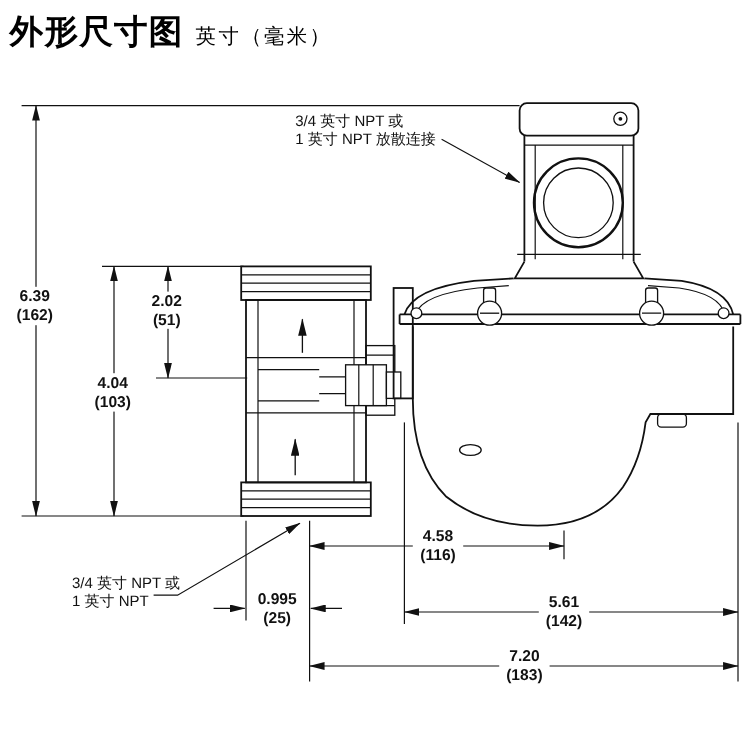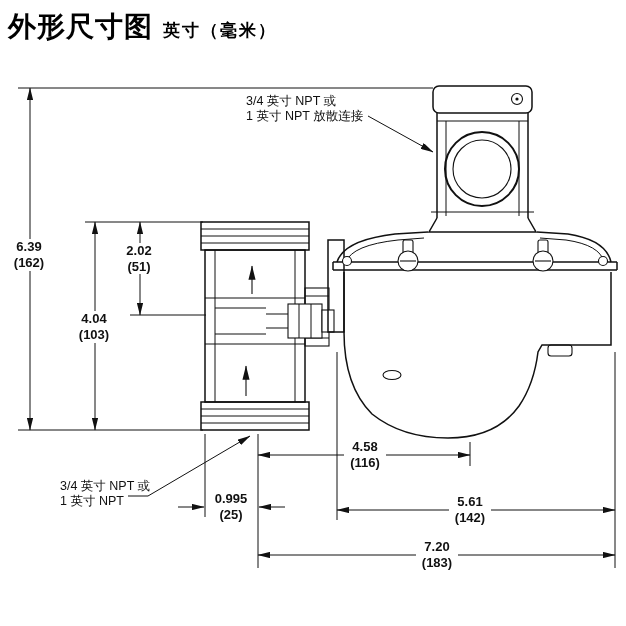--- a/index.html
+++ b/index.html
@@ -1,20 +1,20 @@
 <!DOCTYPE html>
 <html><head>
 <meta charset="utf-8">
 <style>
   html,body{margin:0;padding:0;background:#fff;}
   #page{position:relative;width:626px;height:626px;background:#fff;overflow:hidden;
         font-family:"Liberation Sans","DejaVu Sans",sans-serif;color:#000;}
   #titlebar{position:absolute;left:8px;top:8px;display:flex;align-items:baseline;gap:10px;z-index:2;}
   #title-main{font-size:28px;font-weight:bold;letter-spacing:1px;}
-  #title-sub{font-size:17px;font-weight:700;letter-spacing:2px;}
+  #title-sub{font-size:17px;font-weight:400;letter-spacing:2px;}
   svg{position:absolute;left:0;top:0;}
   .thin{stroke:#111;stroke-width:1;fill:none;}
   .med{stroke:#111;stroke-width:1.1;fill:none;}
   .main{stroke:#111;stroke-width:1.5;fill:none;}
   .bold{stroke:#111;stroke-width:2;fill:none;}
   .wfill{fill:#fff;stroke:#111;stroke-width:1.1;}
   .wrect{fill:#fff;stroke:none;}
   .dim{font-family:"Liberation Sans","DejaVu Sans",sans-serif;font-size:13px;font-weight:bold;
        fill:#111;text-anchor:middle;}
   .note{font-family:"Liberation Sans","DejaVu Sans",sans-serif;font-size:12.5px;fill:#111;text-anchor:start;}

